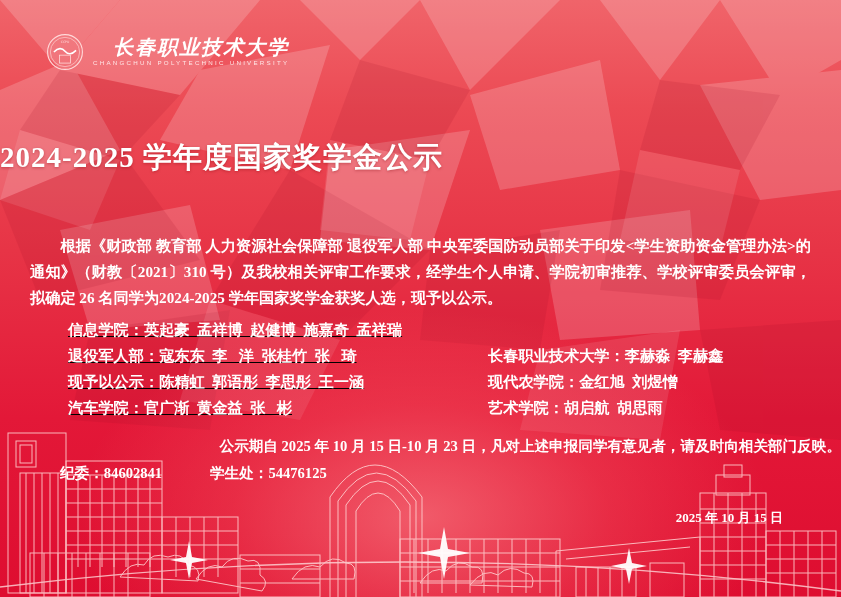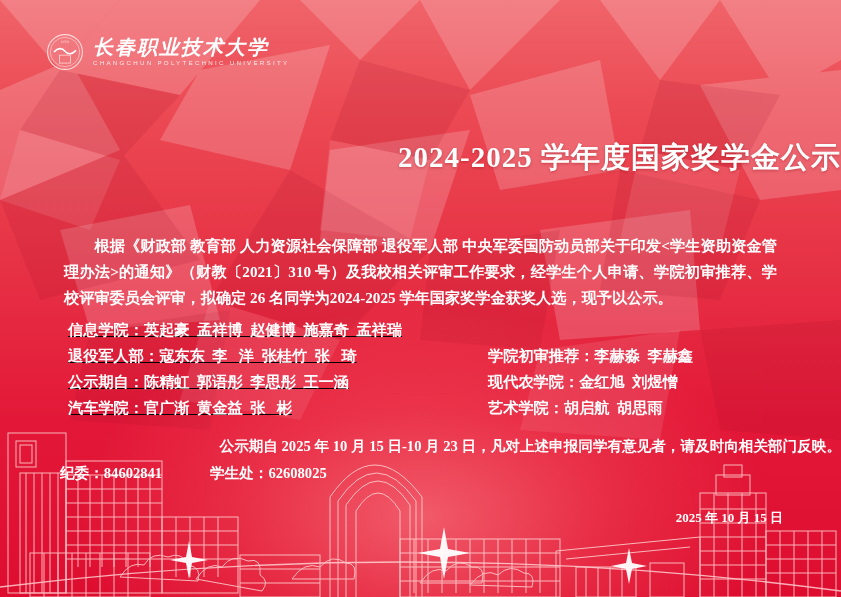--- a/index.html
+++ b/index.html
@@ -24,37 +24,37 @@
   .skyline{position:absolute;left:0;bottom:0;width:841px;height:170px;}
   
   .logo-row{
     position:absolute;left:46px;top:33px;display:flex;align-items:center;gap:9px;
   }
   .logo-seal{width:38px;height:38px;flex:0 0 38px;}
   .logo-text{display:flex;flex-direction:column;justify-content:center;line-height:1;}
   .logo-cn{
     font-family:"Liberation Serif","DejaVu Serif",serif;
     font-size:20px;font-weight:bold;color:#ffffff;letter-spacing:2px;
-    font-style:italic;white-space:nowrap;
+    font-style:italic;white-space:nowrap;text-align:right;
   }
   .logo-en{
     font-family:"Liberation Sans","DejaVu Sans",sans-serif;
     font-size:6.2px;color:#ffe6e6;letter-spacing:2.25px;margin-top:3px;white-space:nowrap;
   }
   
   .title{
-    position:absolute;left:0;top:100px;width:841px;text-align:right;
+    position:absolute;left:0;top:100px;width:841px;text-align:left;
     font-family:"Liberation Serif","DejaVu Serif",serif;
     font-size:29px;font-weight:bold;color:#ffffff;letter-spacing:1px;
     text-shadow:0 1px 3px rgba(120,0,10,.35);
   }
   
   .body-wrap{position:absolute;left:0;top:155px;width:841px;}
   .para{
-    margin:0 64px;color:#ffffff;font-size:15.2px;line-height:26px;
+    margin:0 30px;color:#ffffff;font-size:15.2px;line-height:26px;
     text-align:justify;text-indent:2em;font-weight:bold;
     font-family:"Liberation Serif","DejaVu Serif",serif;
   }
   
   .awards{margin:6px 0 0 68px;width:760px;}
   .arow{display:flex;align-items:flex-start;height:26px;}
   .col-l{width:420px;flex:0 0 420px;text-decoration:underline;}
   .col-r{flex:1 1 auto;}
   .unit{
     color:#ffffff;font-size:15.2px;font-weight:bold;line-height:26px;
@@ -299,35 +299,35 @@
 
     <p class="para">根据《财政部 教育部 人力资源社会保障部 退役军人部 中央军委国防动员部关于印发&lt;学生资助资金管理办法&gt;的通知》（财教〔2021〕310 号）及我校相关评审工作要求，经学生个人申请、学院初审推荐、学校评审委员会评审，拟确定 26 名同学为2024-2025 学年国家奖学金获奖人选，现予以公示。</p>
 
     <div class="awards">
       <div class="arow">
         <div class="col-l"><span class="unit">信息学院：英起豪  孟祥博  赵健博  施嘉奇  孟祥瑞</span></div>
         <div class="col-r"><span class="unit"></span></div>
       </div>
       <div class="arow">
         <div class="col-l"><span class="unit">退役军人部：寇东东  李   洋  张桂竹  张   琦</span></div>
-        <div class="col-r"><span class="unit">学院初审推荐：李赫淼  李赫鑫</span></div>
+        <div class="col-r"><span class="unit">长春职业技术大学：李赫淼  李赫鑫</span></div>
       </div>
       <div class="arow">
-        <div class="col-l"><span class="unit">公示期自：陈精虹  郭语彤  李思彤  王一涵</span></div>
+        <div class="col-l"><span class="unit">现予以公示：陈精虹  郭语彤  李思彤  王一涵</span></div>
         <div class="col-r"><span class="unit">现代农学院：金红旭  刘煜憎</span></div>
       </div>
       <div class="arow">
         <div class="col-l"><span class="unit">汽车学院：官广渐  黄金益  张   彬</span></div>
         <div class="col-r"><span class="unit">艺术学院：胡启航  胡思雨</span></div>
       </div>
     </div>
 
     <div class="notice">公示期自 2025 年 10 月 15 日-10 月 23 日，凡对上述申报同学有意见者，请及时向相关部门反映。</div>
 
     <div class="contacts">
       <span class="c1">纪委：84602841</span>
-      <span class="c2">学生处：62608025</span>
+      <span class="c2">学生处：54476125</span>
     </div>
 
     <div class="sign-date">2025 年 10 月 15 日</div>
   </div>
 
 </div>
 
 </body></html>

